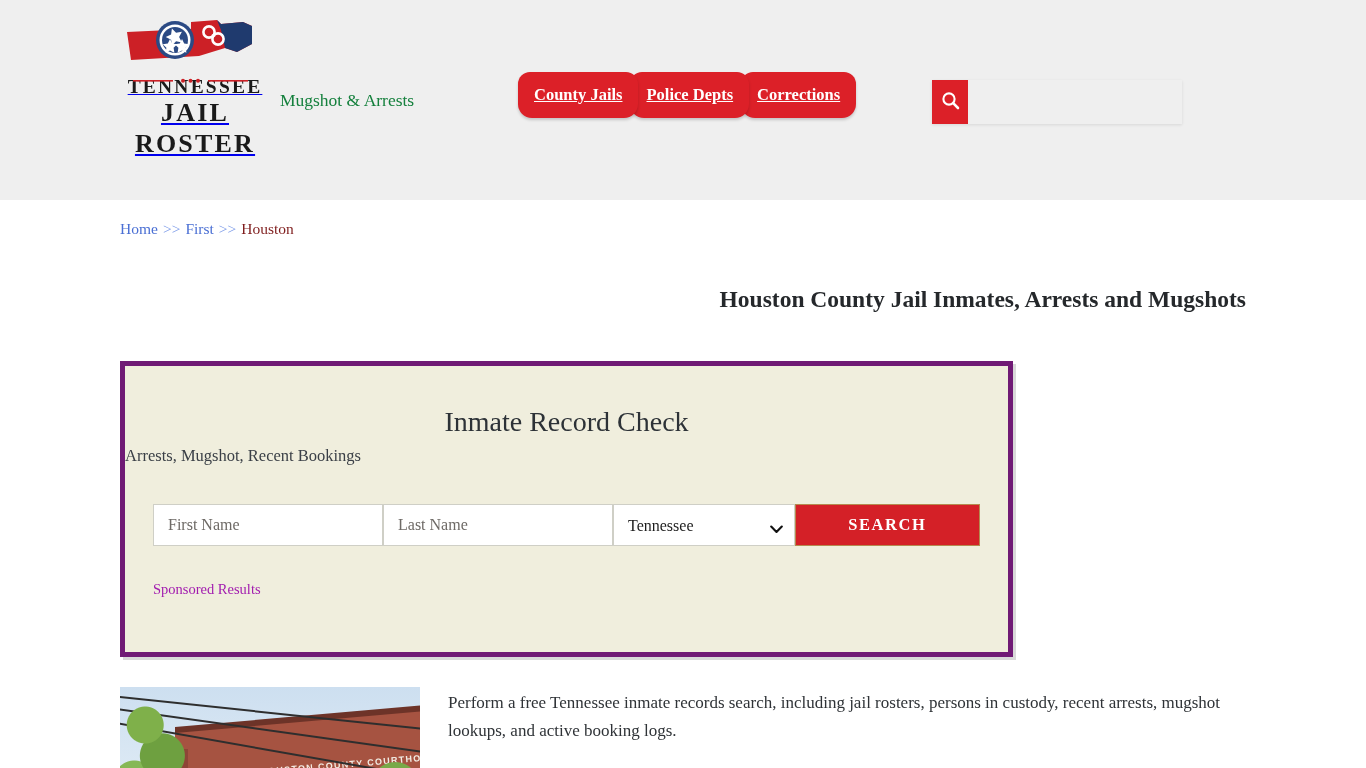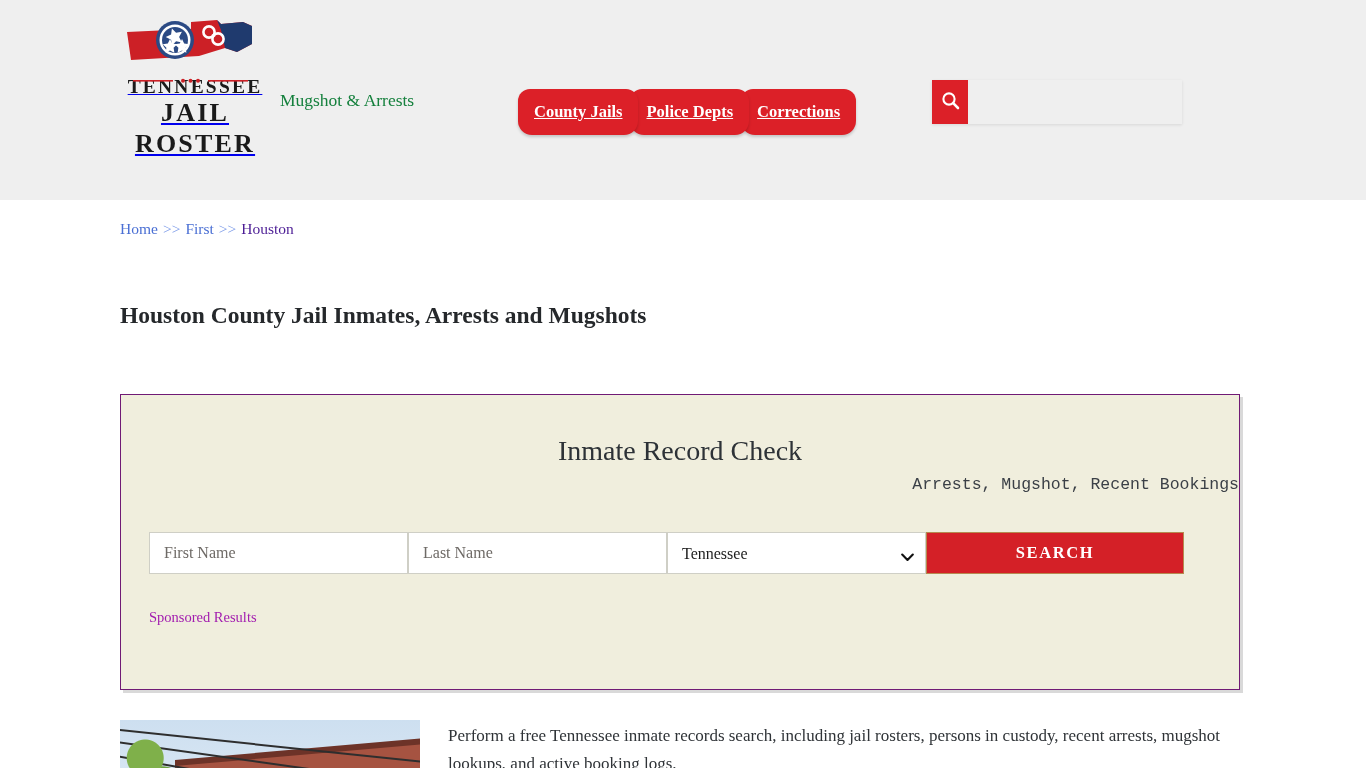--- a/index.html
+++ b/index.html
@@ -57,21 +57,21 @@
     position: absolute;
     left: 160px; top: 90px;
     font-size: 17.5px;
     color: #15803d;
     white-space: nowrap;
   }
 
   
   .main-nav {
     position: absolute;
-    left: 398px; top: 89px;
+    left: 398px; top: 72px;
     height: 46px;
     display: flex;
     align-items: flex-start;
   }
   .nav-item {
     position: relative;
     height: 46px;
     background: #dc2028;
     color: #ffffff;
     font-size: 16.5px;
@@ -127,55 +127,54 @@
   .breadcrumb {
     padding-top: 20px;
     font-size: 15.5px;
     color: #444;
   }
   .breadcrumb a {
     color: #4a6fd4;
     text-decoration: none;
   }
   .breadcrumb .sep { color: #7b9ae8; margin: 0 5px; }
-  .breadcrumb .current { color: #4c1d95; }
+  .breadcrumb .current { color: #7f1d1d; }
 
   .page-title {
-    margin: 64px 0 0 0;
-    text-align: left;
+    margin: 48px 0 0 0;
+    text-align: right;
     font-size: 23.5px;
     font-weight: bold;
     color: #25282b;
     font-family: "Liberation Serif", "DejaVu Serif", serif;
   }
 
   
   .record-panel {
-    margin-top: 65px;
-    width: 1120px;
+    margin-top: 48px;
+    width: 893px;
     height: 296px;
     background: #f0eedd;
-    border: 1px solid #701a75;
+    border: 5px solid #701a75;
     box-shadow: 3px 3px 0 #d9d9d9;
     position: relative;
   }
   .panel-title {
     text-align: center;
     font-size: 28px;
     color: #2d3237;
     padding-top: 40px;
     font-weight: normal;
     margin: 0;
   }
   .panel-sub {
-    text-align: right;
+    text-align: left;
     font-size: 16.5px;
     color: #3b4047;
     margin-top: 8px;
-    font-family: Liberation Mono, monospace;
   }
   .form-row {
     display: flex;
     margin: 38px 28px 0 28px;
   }
   .field {
     height: 42px;
     background: #ffffff;
     border: 1px solid #cfcfc6;
     padding: 0 14px;

